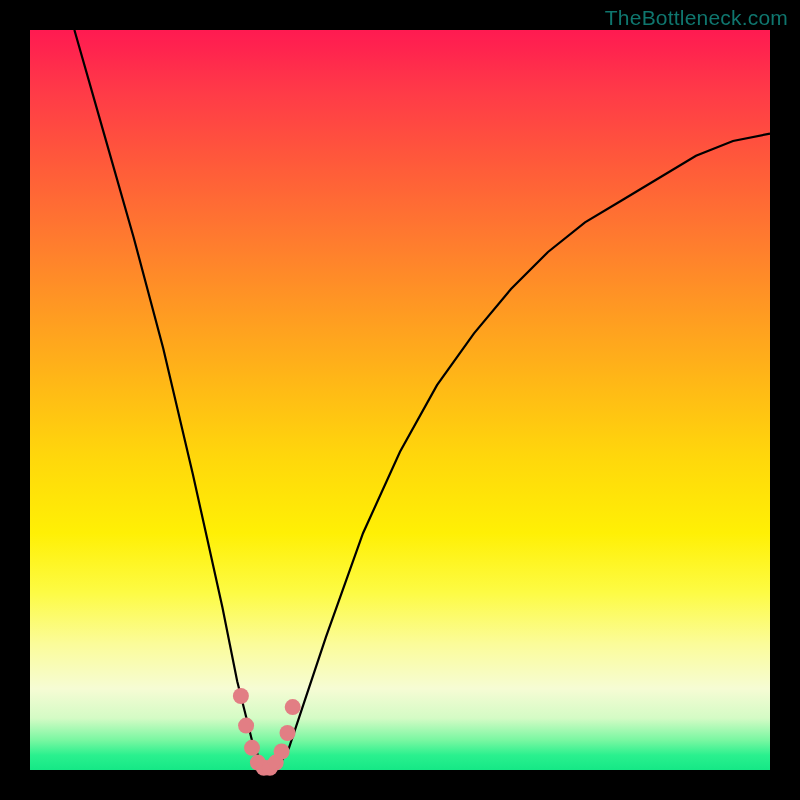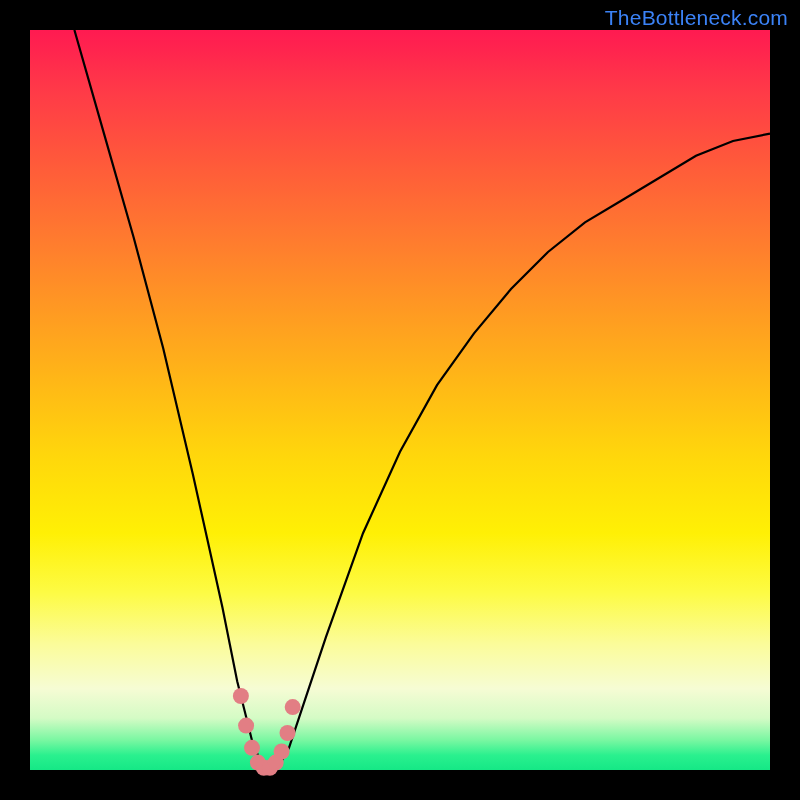--- a/index.html
+++ b/index.html
@@ -34,21 +34,21 @@
       #2af08e 98%,
       #15e886 100%
     );
   }
   .watermark {
     position: absolute;
     top: 6px;
     right: 12px;
     font-family: Arial, sans-serif;
     font-size: 21px;
-    color: #3b82f6;
+    color: #0f766e;
     letter-spacing: 0.2px;
   }
   svg.curve {
     position: absolute;
     left: 30px;
     top: 30px;
     width: 740px;
     height: 740px;
     overflow: visible;
   }

